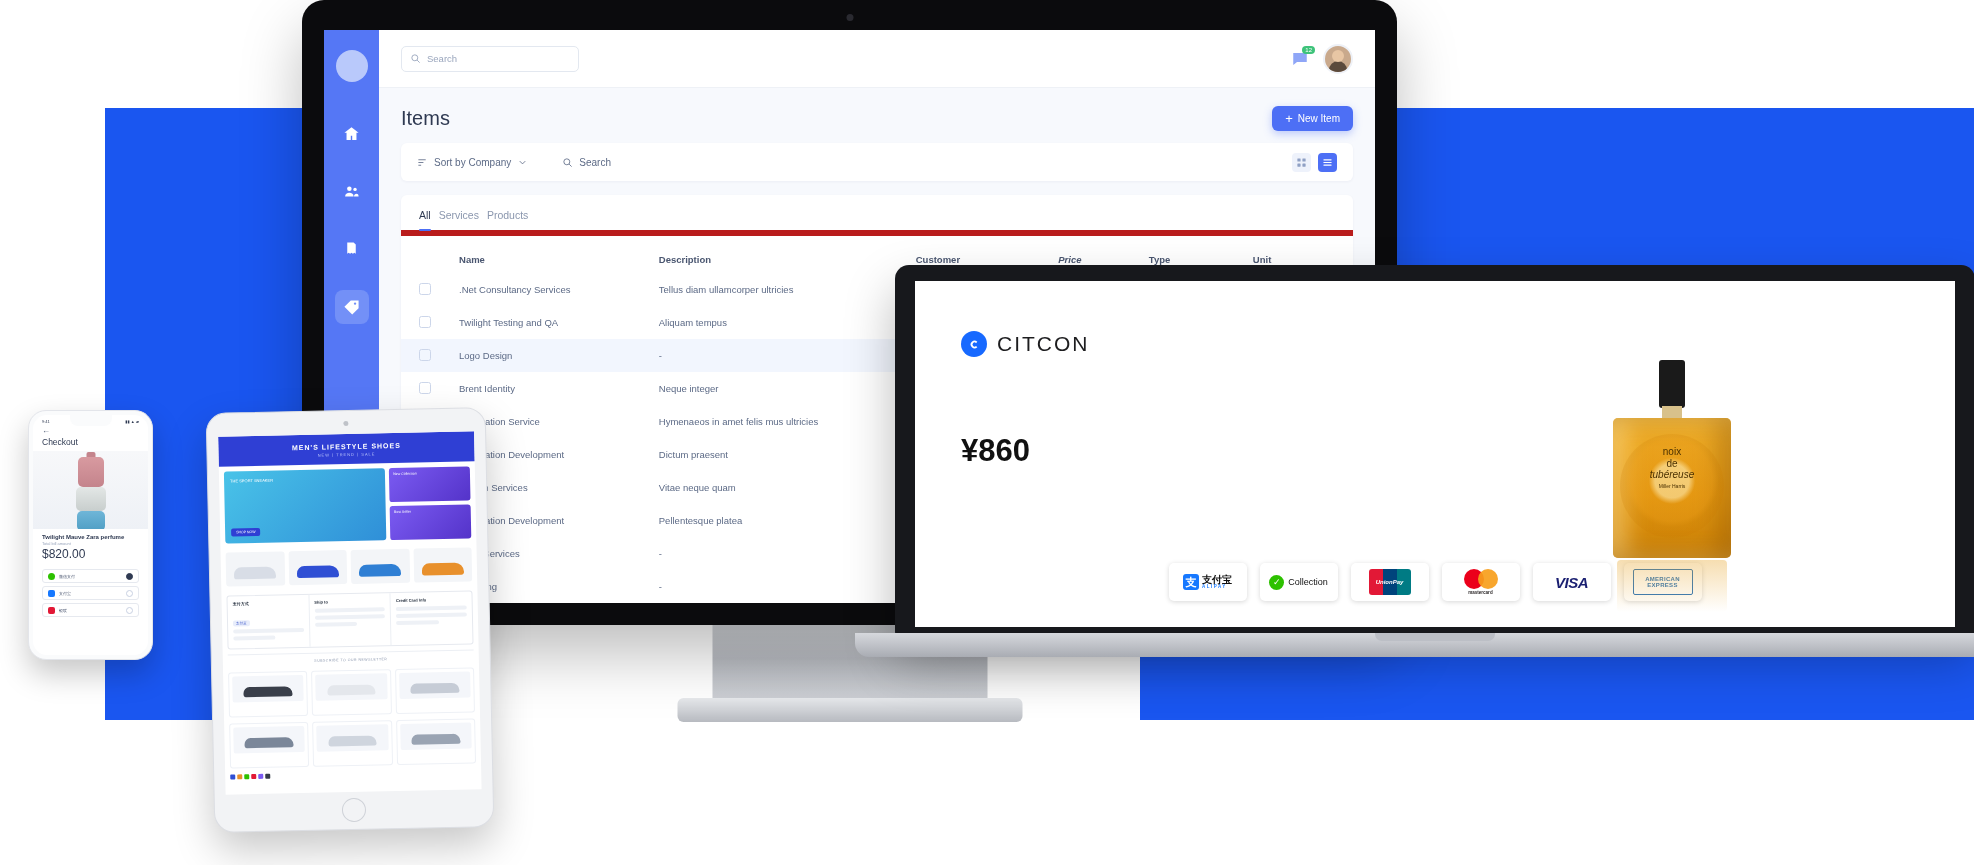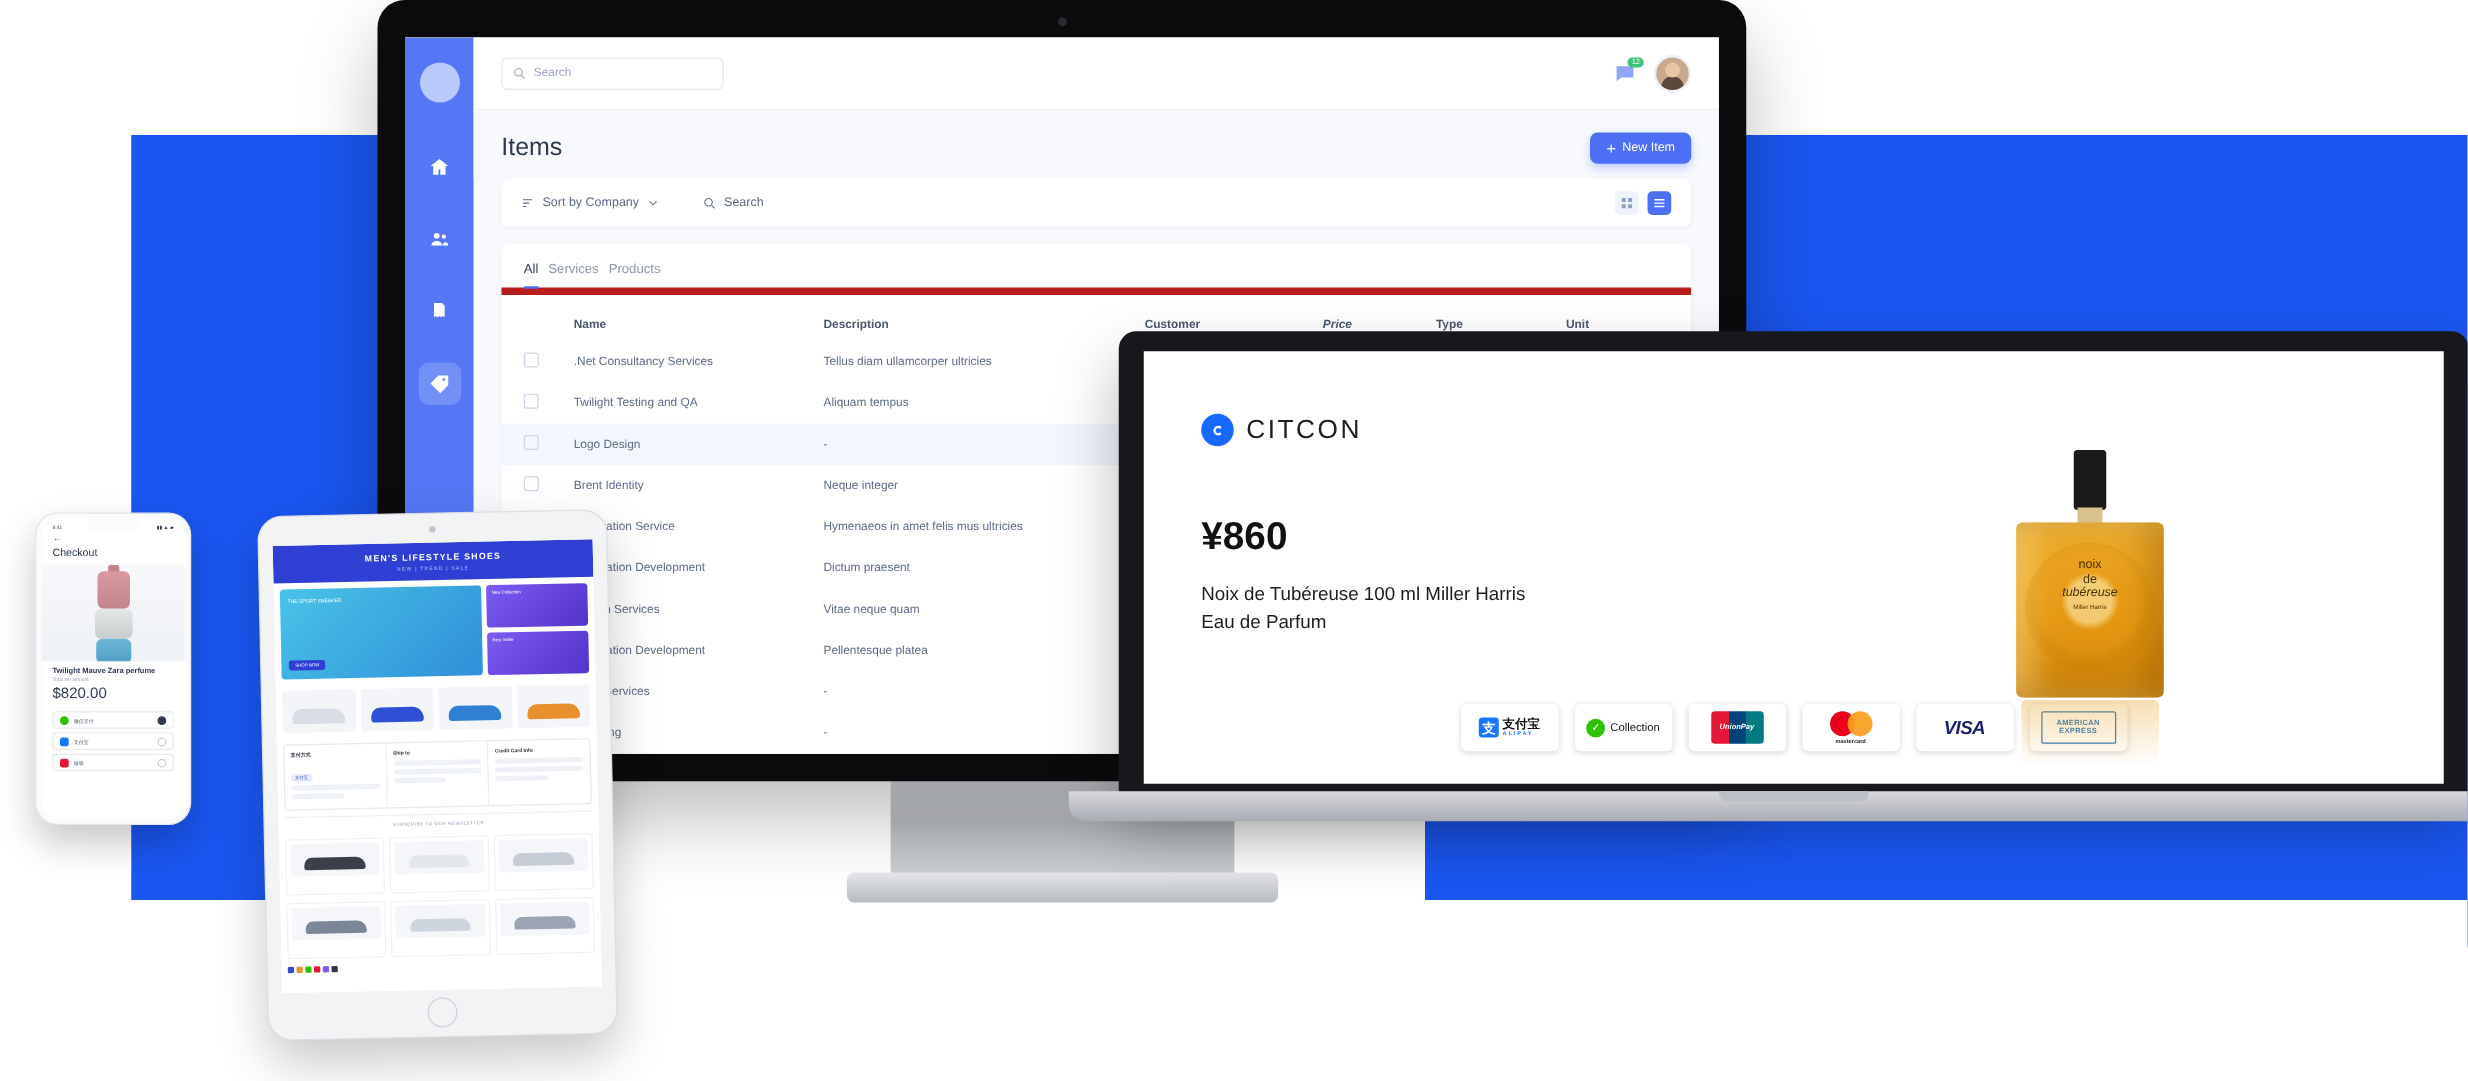--- a/index.html
+++ b/index.html
@@ -628,21 +628,20 @@
             <svg viewBox="0 0 24 24">
                 <path d="M16.5 7.6A6.2 6.2 0 1 0 16.5 16.4l-2.1-2.2a3.2 3.2 0 1 1 0-4.4z" fill="#ffffff"></path>
               </svg>
           </span>
           <span class="citcon-word">CITCON</span>
         </div>
 
         <div class="pay-body">
           <div class="pay-left">
             <div class="pay-amount">¥860</div>
-            <div class="pay-desc">Noix de Tubéreuse 100 ml Miller Harris Eau de Parfum</div>
           </div>
           <div class="pay-right">
             <div class="perfume">
               <div class="perf-cap"></div>
               <div class="perf-neck"></div>
               <div class="perf-body"></div>
               <div class="perf-flower"></div>
               <div class="perf-label">
                 <div>noix</div>
                 <div>de</div>

